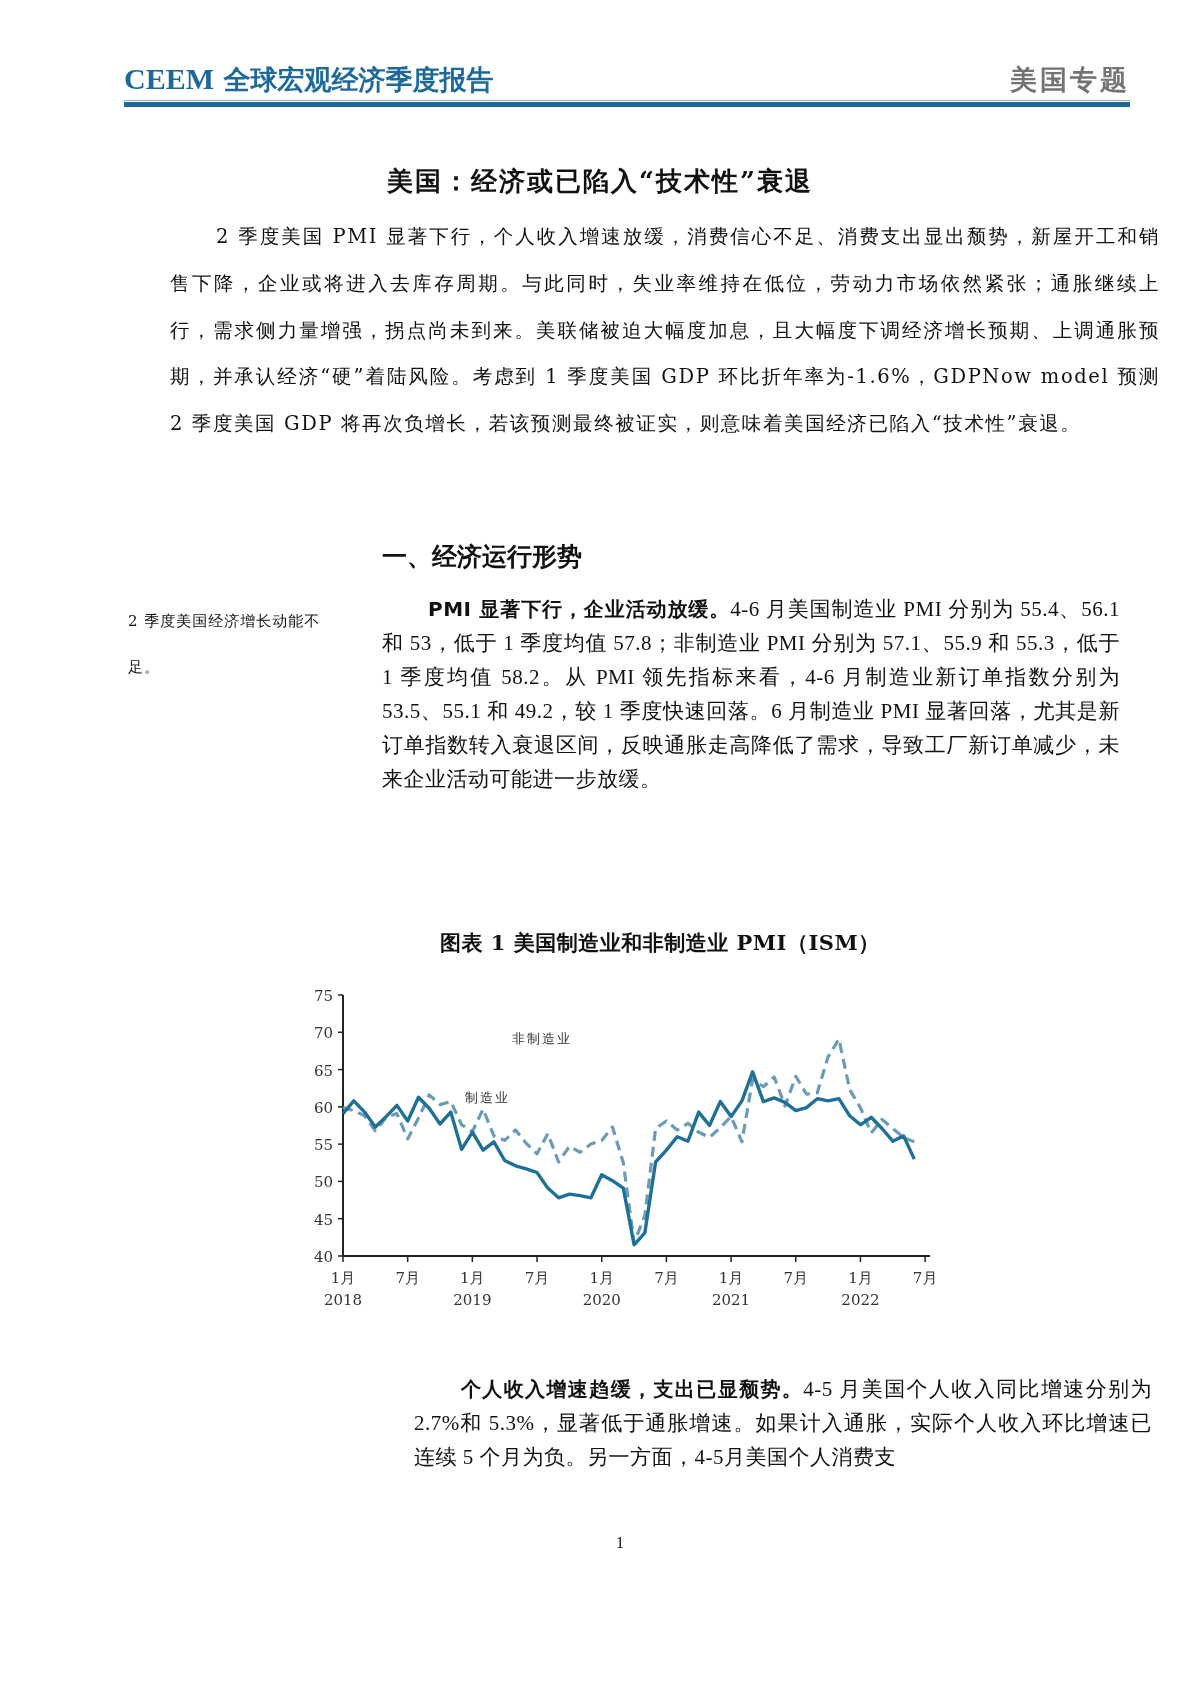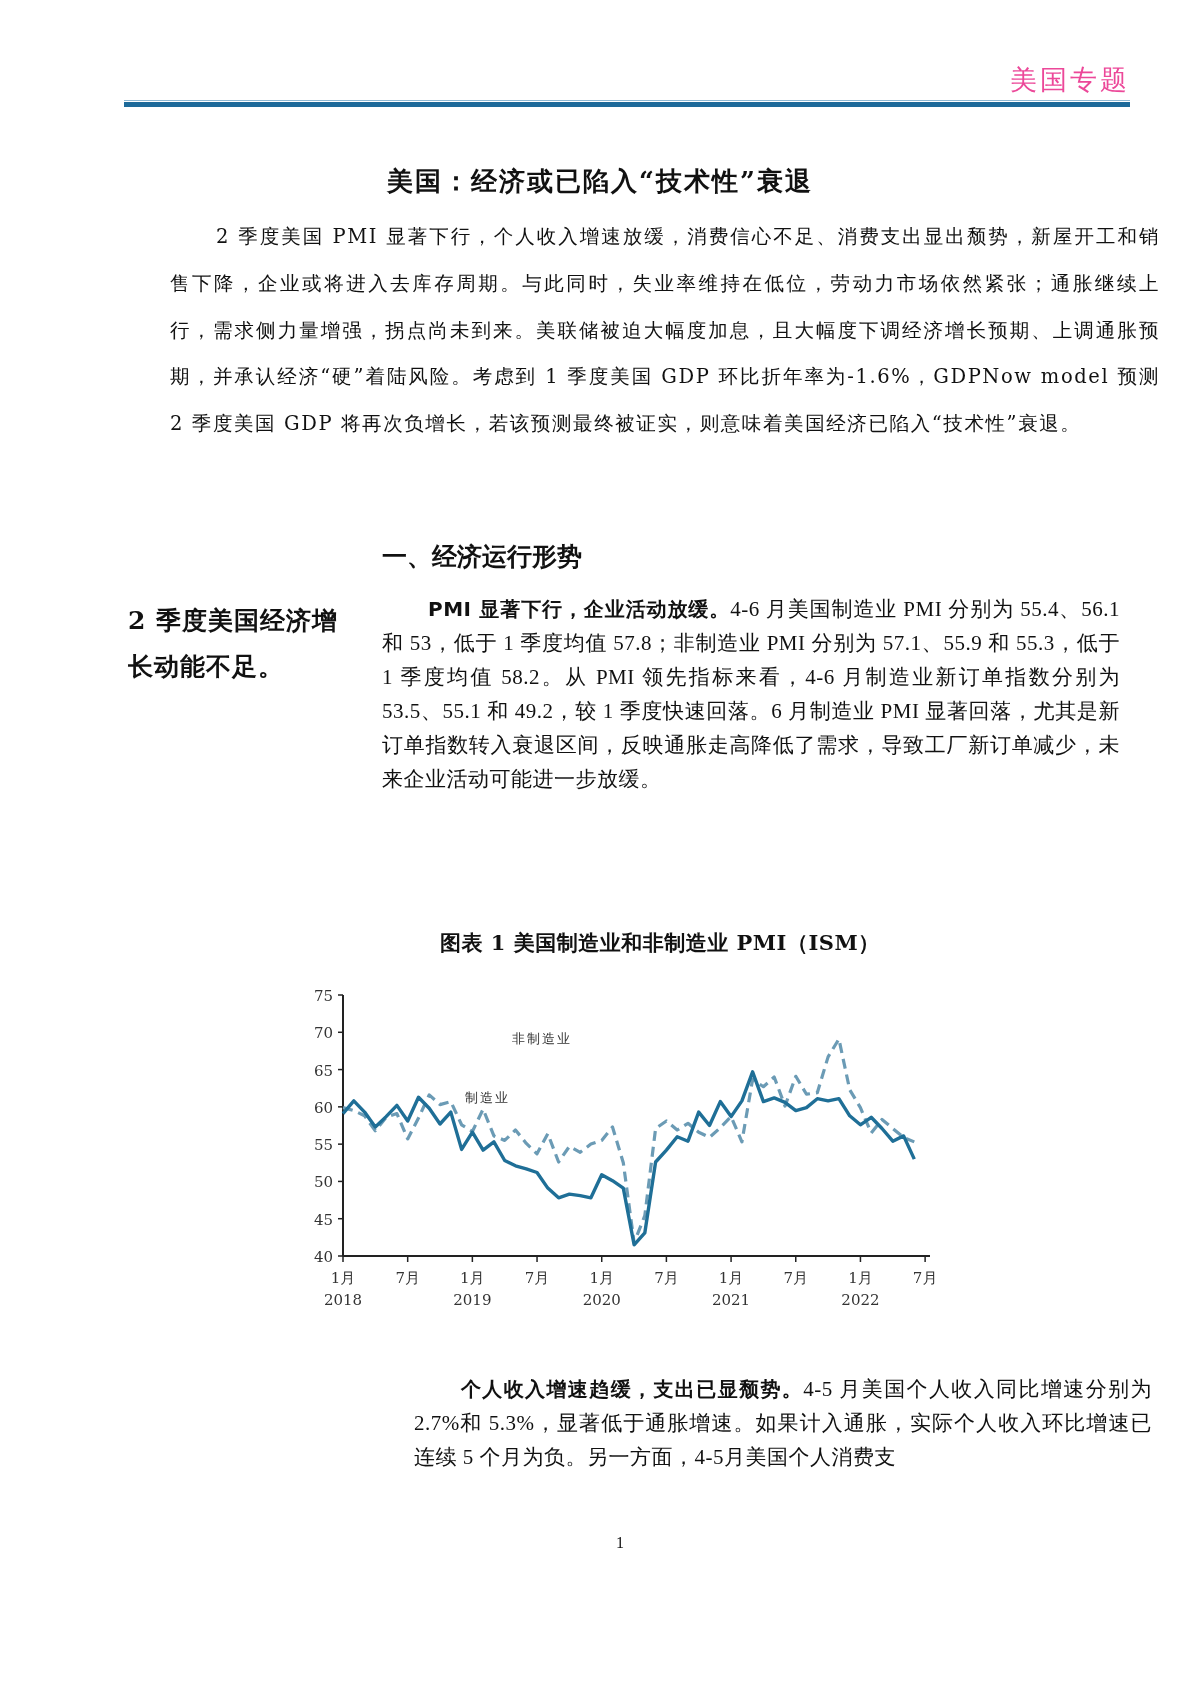--- a/index.html
+++ b/index.html
@@ -2,51 +2,54 @@
 <html><head>
 <meta charset="utf-8">
 <style>
   * { box-sizing: border-box; margin: 0; padding: 0; }
   html, body { width: 1200px; height: 1698px; background: #ffffff; }
   body { position: relative; font-family: "DejaVu Serif", "Liberation Serif", serif; color: #111; }
 
   .header { position: absolute; left: 124px; top: 62px; width: 1006px; height: 44px; }
   .header-left { position: absolute; left: 0; top: 0; font-size: 27px; font-weight: bold; color: #1d6a9a; letter-spacing: 0px; }
   .header-left .latin { font-family: "Liberation Serif", serif; font-size: 30px; }
-  .header-right { position: absolute; right: 0; top: 0; font-size: 27px; font-weight: normal; color: #ec4899; letter-spacing: 3px; }
+  .header-right { position: absolute; right: 0; top: 0; font-size: 27px; font-weight: bold; color: #737373; letter-spacing: 3px; }
   .header-rule { position: absolute; left: 124px; top: 102px; width: 1006px; height: 5px; background: #1d6a9a; }
   .header-rule-thin { position: absolute; left: 124px; top: 100px; width: 1006px; height: 1px; background: #8db7d2; }
 
   .title { position: absolute; left: 0; width: 1200px; top: 164px; text-align: center; font-size: 26px; font-weight: bold; letter-spacing: 2px; }
 
   .abstract { position: absolute; left: 128px; top: 214px; width: 990px; font-size: 19.5px; line-height: 46.8px; text-align: justify; letter-spacing: 1.6px; margin-left: 42px; }
   .abstract .indent { display: inline-block; width: 46px; }
 
   .section-heading { position: absolute; left: 382px; top: 540px; font-family: "DejaVu Sans", "Liberation Sans", sans-serif; font-size: 25px; font-weight: bold; }
 
-  .side-note { position: absolute; left: 128px; top: 598px; width: 220px; font-size: 25px; font-weight: bold; line-height: 46px; letter-spacing: 1px; }
+  .side-note { position: absolute; left: 128px; top: 598px; width: 220px; font-size: 15px; font-weight: normal; line-height: 46px; letter-spacing: 1px; }
 
   .body-text { position: absolute; left: 382px; width: 738px; font-family: "Liberation Serif", "DejaVu Serif", serif; font-size: 21px; line-height: 34px; text-align: justify; letter-spacing: 0.5px; }
   .body-text .indent { display: inline-block; width: 46px; }
   .body-text .lead { font-weight: bold; font-family: "DejaVu Sans", "Liberation Sans", sans-serif; font-size: 20px; }
   .p1 { top: 592px; }
   .p2 { top: 1372px; margin-left: 32px; }
 
   .figure-caption { position: absolute; left: 440px; top: 929px; font-size: 21px; font-weight: bold; letter-spacing: 0.5px; }
 
   .chart { position: absolute; left: 290px; top: 985px; width: 650px; height: 340px; }
   .chart svg { width: 650px; height: 340px; display: block; }
   .chart text { font-family: "DejaVu Serif", "Liberation Serif", serif; }
 
   .page-number { position: absolute; left: 0; width: 1240px; top: 1534px; text-align: center; font-family: "Liberation Serif", serif; font-size: 16px; }
 </style>
 </head>
 <body>
 
 <div class="header">
+  <div class="header-left">
+    <span class="latin">CEEM</span><span> 全球宏观经济季度报告</span>
+  </div>
   <div class="header-right">美国专题</div>
 </div>
 <div class="header-rule-thin"></div>
 <div class="header-rule"></div>
 
 <div class="title">美国：经济或已陷入“技术性”衰退</div>
 
 <div class="abstract"><span class="indent"></span><span>2 季度美国 PMI 显著下行，个人收入增速放缓，消费信心不足、消费支出显出颓势，新屋开工和销售下降，企业或将进入去库存周期。与此同时，失业率维持在低位，劳动力市场依然紧张；通胀继续上行，需求侧力量增强，拐点尚未到来。美联储被迫大幅度加息，且大幅度下调经济增长预期、上调通胀预期，并承认经济“硬”着陆风险。考虑到 1 季度美国 GDP 环比折年率为-1.6%，GDPNow model 预测 2 季度美国 GDP 将再次负增长，若该预测最终被证实，则意味着美国经济已陷入“技术性”衰退。</span></div>
 
 <div class="section-heading">一、经济运行形势</div>

